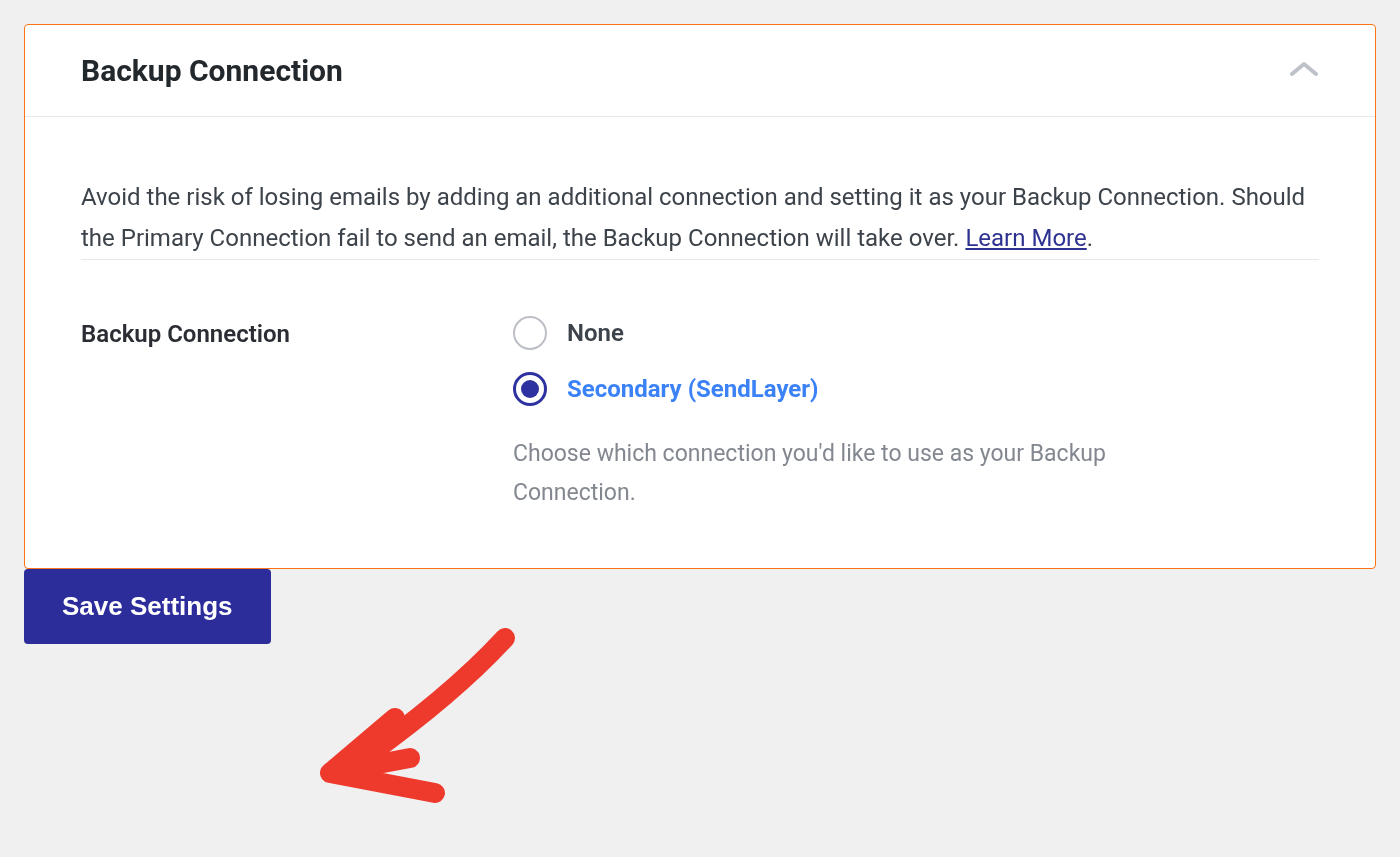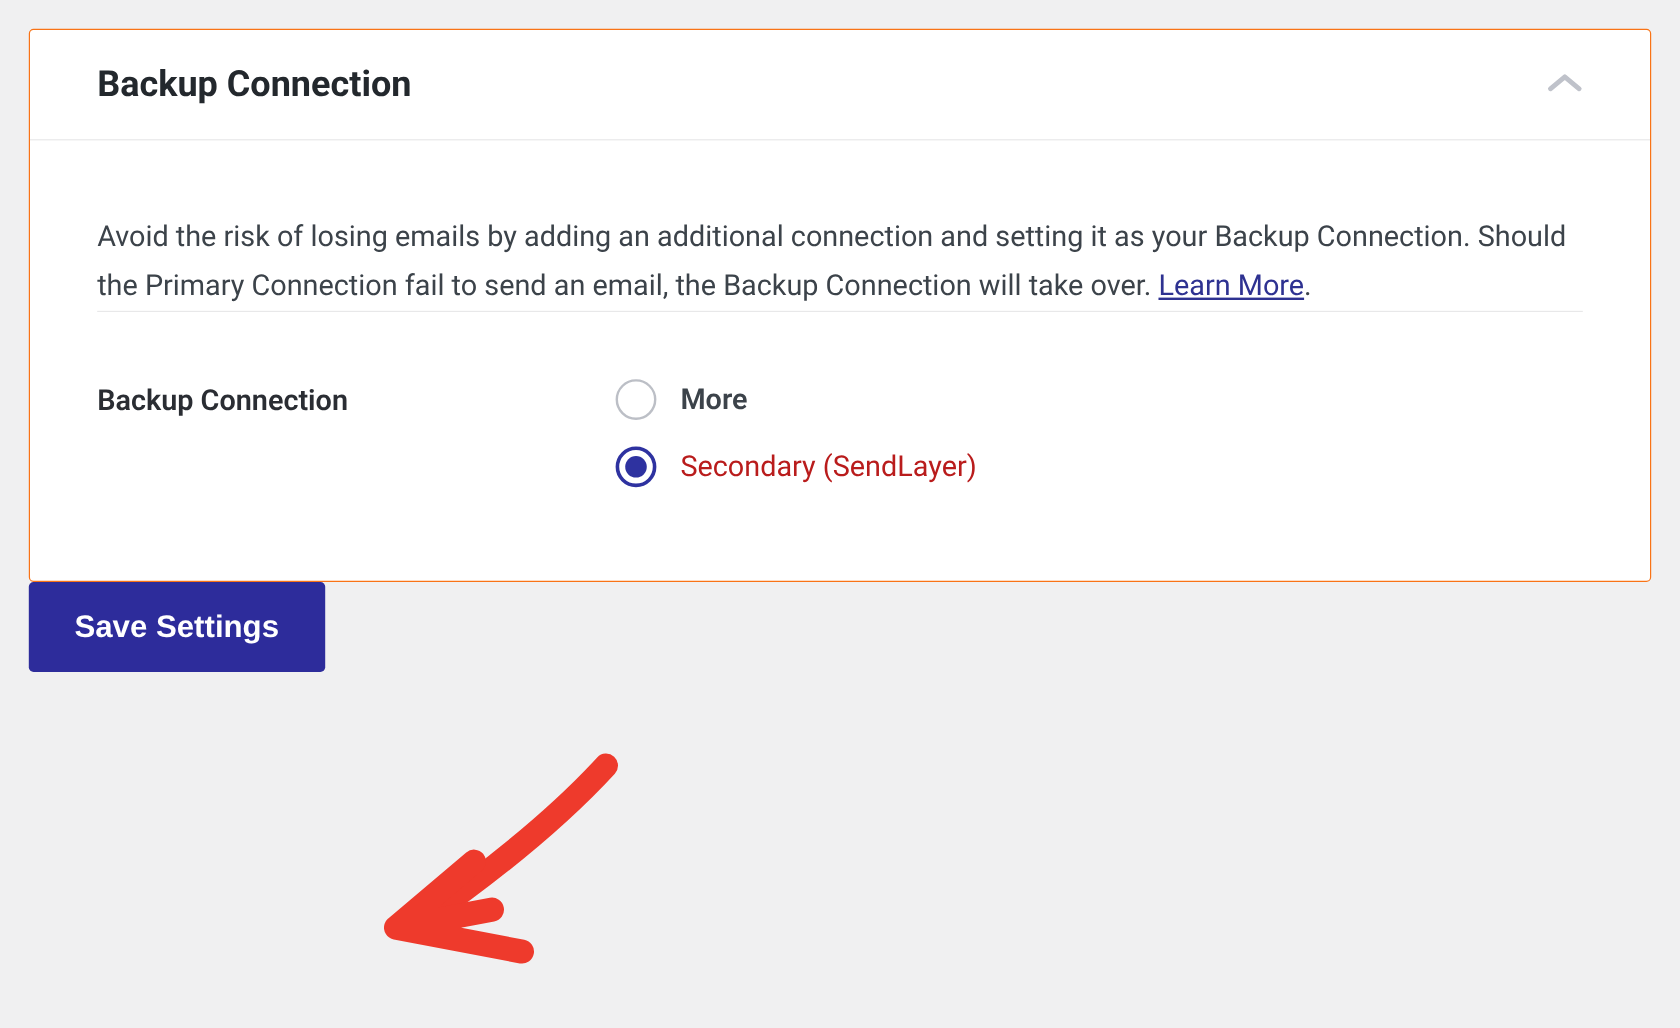--- a/index.html
+++ b/index.html
@@ -92,22 +92,22 @@
     }
     .radio-circle.selected .radio-dot {
       display: block;
     }
     .radio-label {
       font-size: 24px;
       color: #3c434a;
       font-weight: 600;
     }
     .radio-label.selected {
-      font-weight: 400;
-      color: #b91c1c;
+      font-weight: 700;
+      color: #3b82f6;
     }
     .field-hint {
       font-size: 23px;
       line-height: 1.7;
       color: #838890;
       margin-top: 28px;
       max-width: 720px;
     }
     .save-button {
       display: inline-block;
@@ -145,30 +145,31 @@
     </div>
 
     <div class="field-row">
       <div class="field-label">Backup Connection</div>
       <div class="field-options">
 
         <label class="radio-option">
           <span class="radio-circle">
             
           </span>
-          <span class="radio-label">More</span>
+          <span class="radio-label">None</span>
         </label>
 
         <label class="radio-option">
           <span class="radio-circle selected">
             <span class="radio-dot"></span>
           </span>
           <span class="radio-label selected">Secondary (SendLayer)</span>
         </label>
 
+        <div class="field-hint">Choose which connection you'd like to use as your Backup Connection.</div>
       </div>
     </div>
   </div>
 </div>
 
 <button class="save-button">Save Settings</button>
 
 <svg class="annotation-arrow" style="left:290px; top:618px;" width="250" height="220" viewBox="0 0 250 220">
   <path d="M 215 20 Q 160 80 60 150" stroke="#ee3a2c" stroke-width="20" fill="none" stroke-linecap="round"></path>
   <path d="M 40 155 L 105 100 M 40 155 L 120 140 M 40 155 L 145 175" stroke="#ee3a2c" stroke-width="20" fill="none" stroke-linecap="round"></path>

